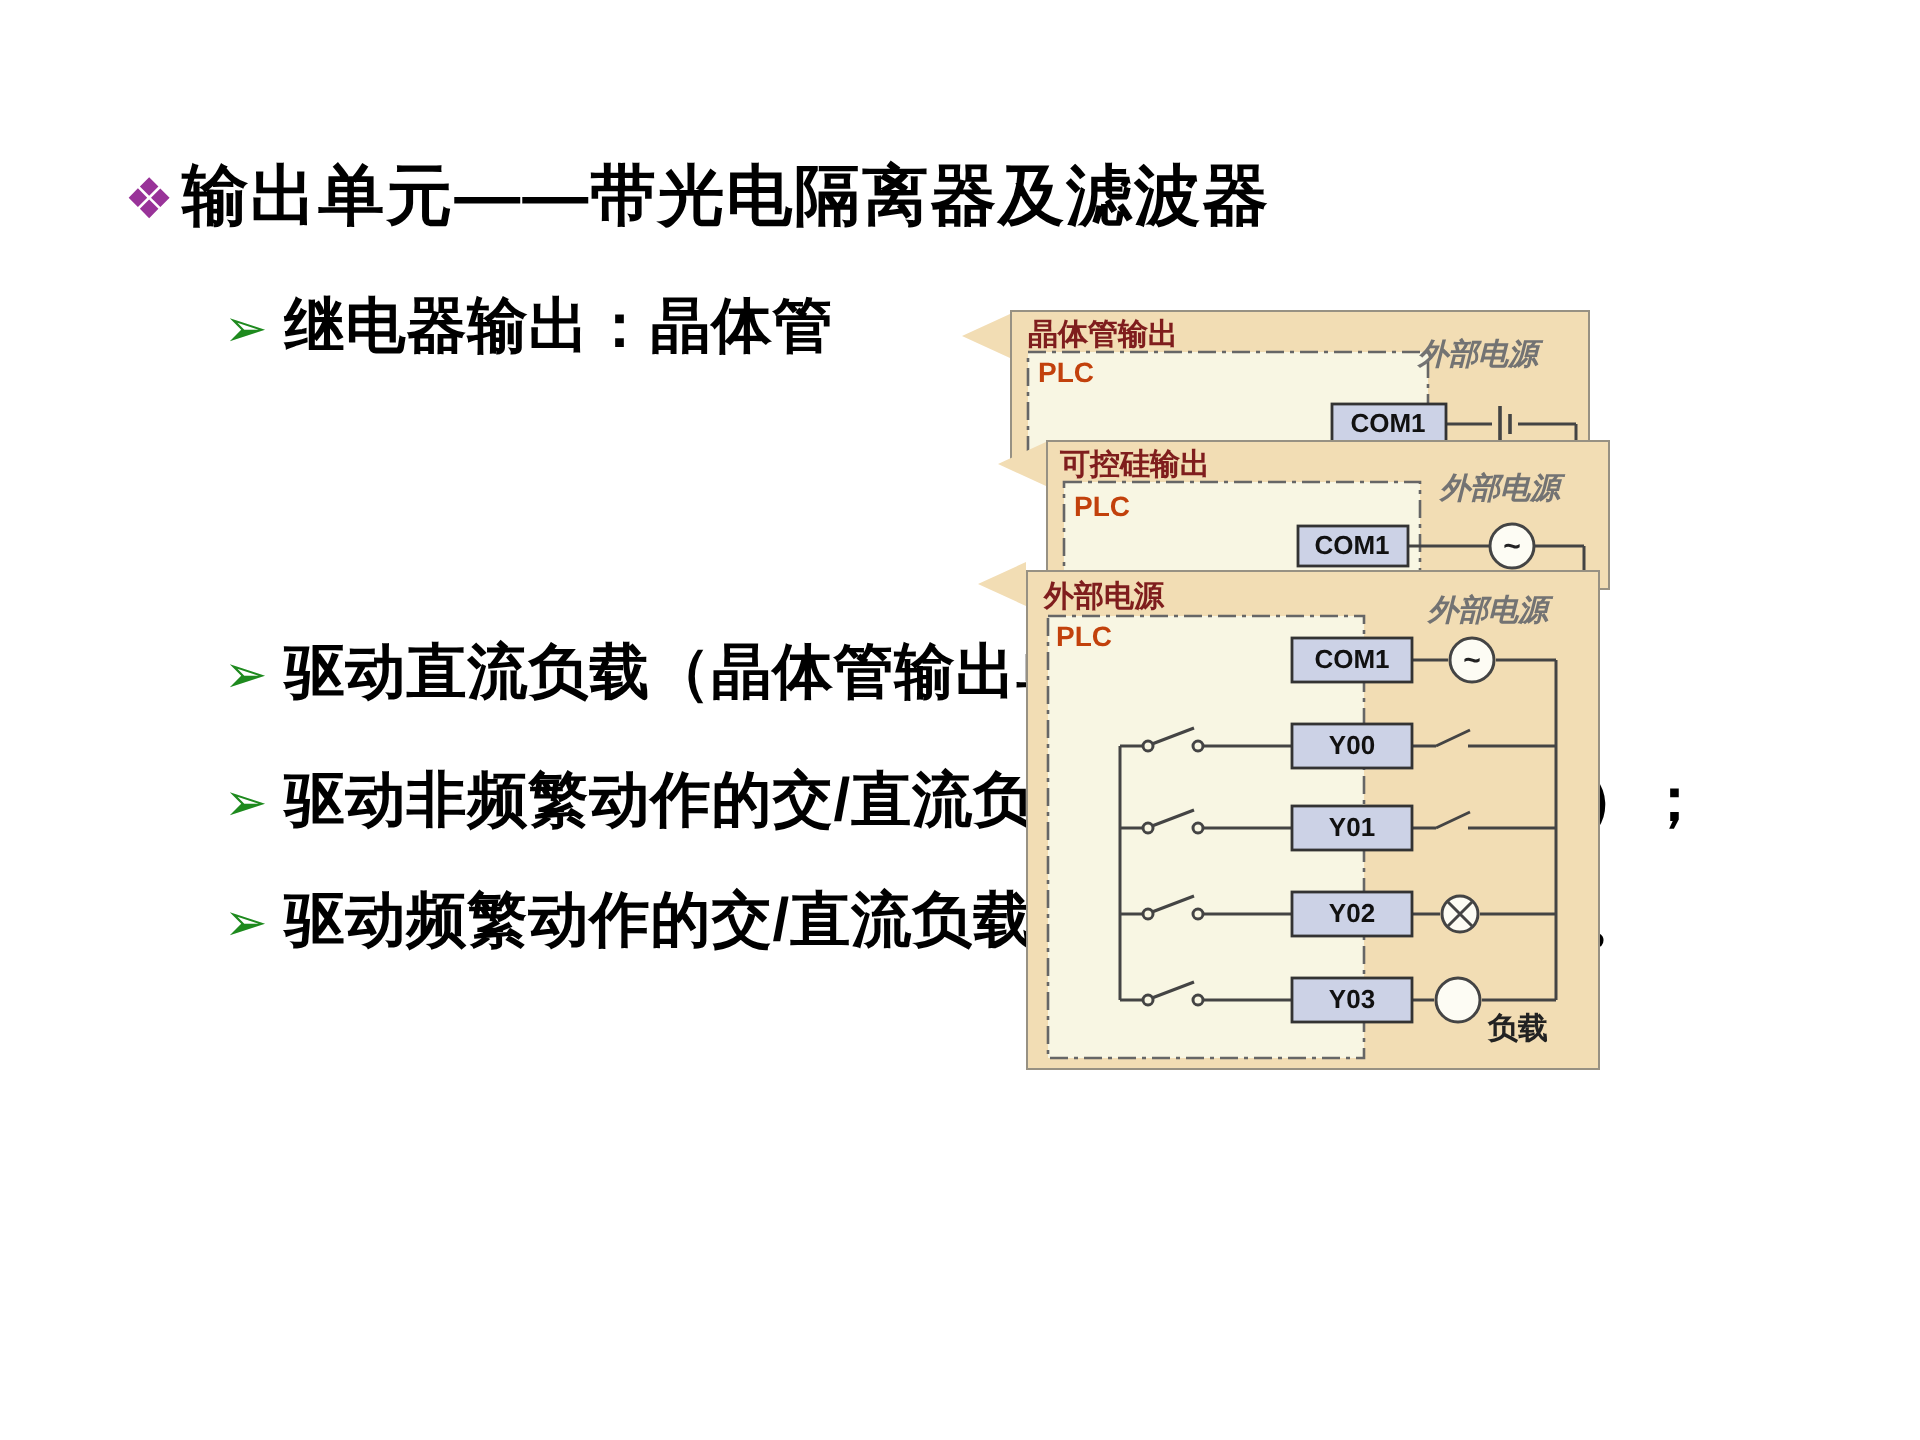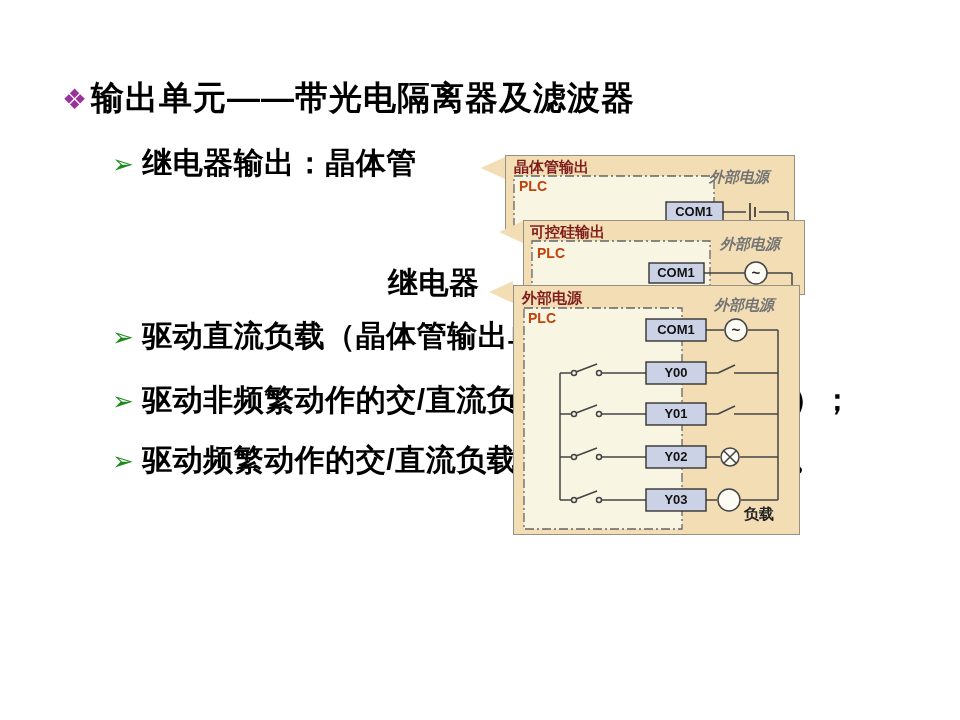--- a/index.html
+++ b/index.html
@@ -28,21 +28,20 @@
 
 <div class="slide">
 
   <div class="titleline">
     <span class="diamond">❖</span><span>输出单元——带光电隔离器及滤波器</span>
   </div>
 
   <div class="bullet" style="left:112px;top:143px">
     <span class="arrow">➢</span><span>继电器输出：晶体管</span>
   </div>
-  <div class="bullet" style="left:388px;top:263px">继电器</div>
   <div class="bullet" style="left:112px;top:316px">
     <span class="arrow">➢</span><span>驱动直流负载（晶体管输出单元）；</span>
   </div>
   <div class="bullet" style="left:112px;top:380px">
     <span class="arrow">➢</span><span>驱动非频繁动作的交/直流负载（继电器输出单元）；</span>
   </div>
   <div class="bullet" style="left:112px;top:440px">
     <span class="arrow">➢</span><span>驱动频繁动作的交/直流负载（可控硅输出单元）。</span>
   </div>
 

